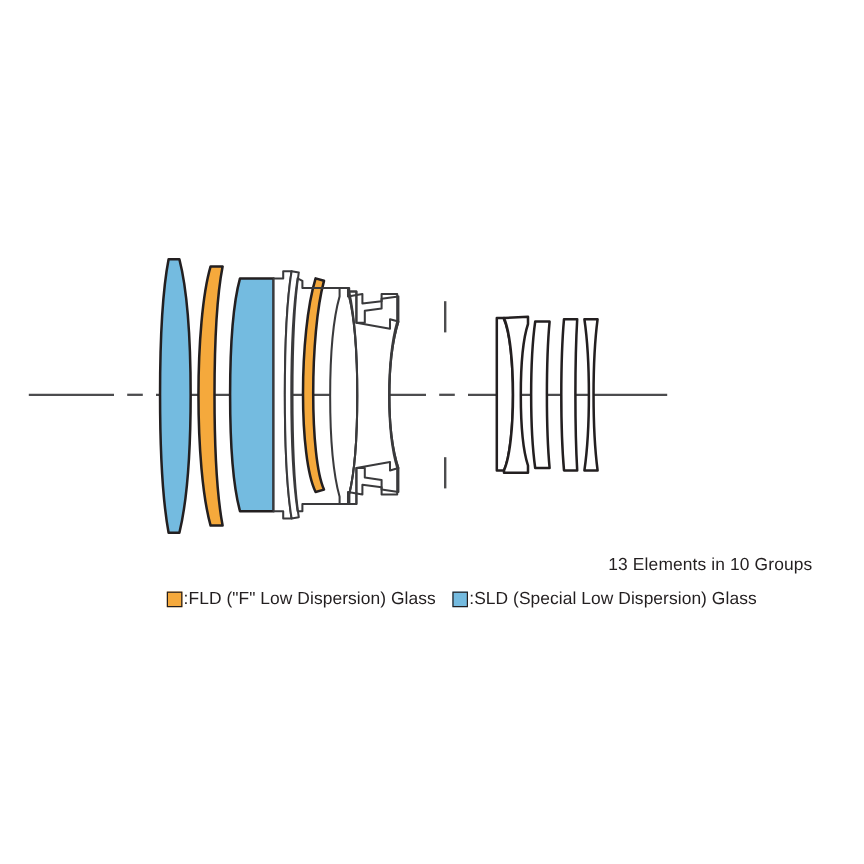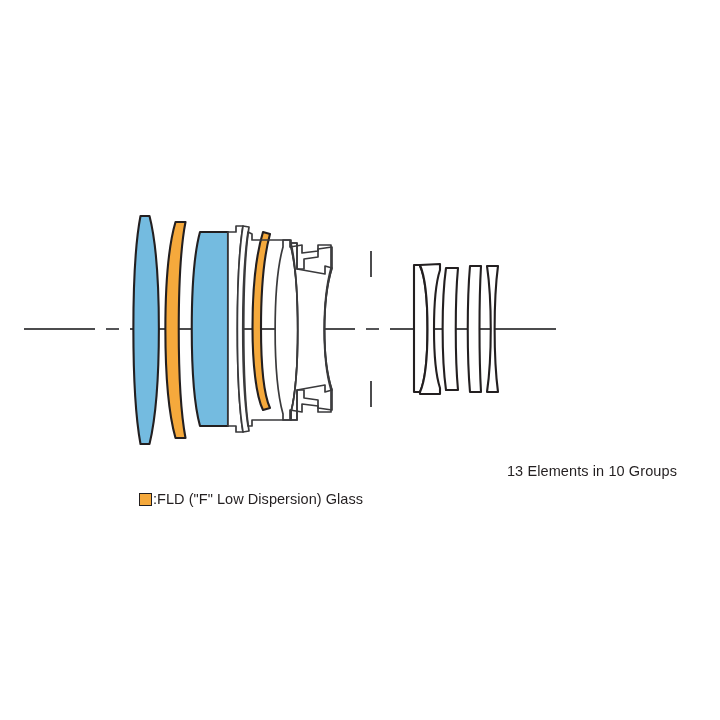--- a/index.html
+++ b/index.html
@@ -275,17 +275,21 @@
 
     <div id="elements-count">13 Elements in 10 Groups</div>
 
     <div id="legend-row">
 
       <div class="legend-entry">
         <span class="legend-swatch" style="background:#f5a93c"></span>
         <span class="legend-text">:FLD ("F" Low Dispersion) Glass</span>
       </div>
 
+      <div class="legend-entry">
+        <span class="legend-swatch" style="background:#74bbe0"></span>
+        <span class="legend-text">:SLD (Special Low Dispersion) Glass</span>
+      </div>
 
     </div>
   </div>
 
 </div>
 
 </body></html>

